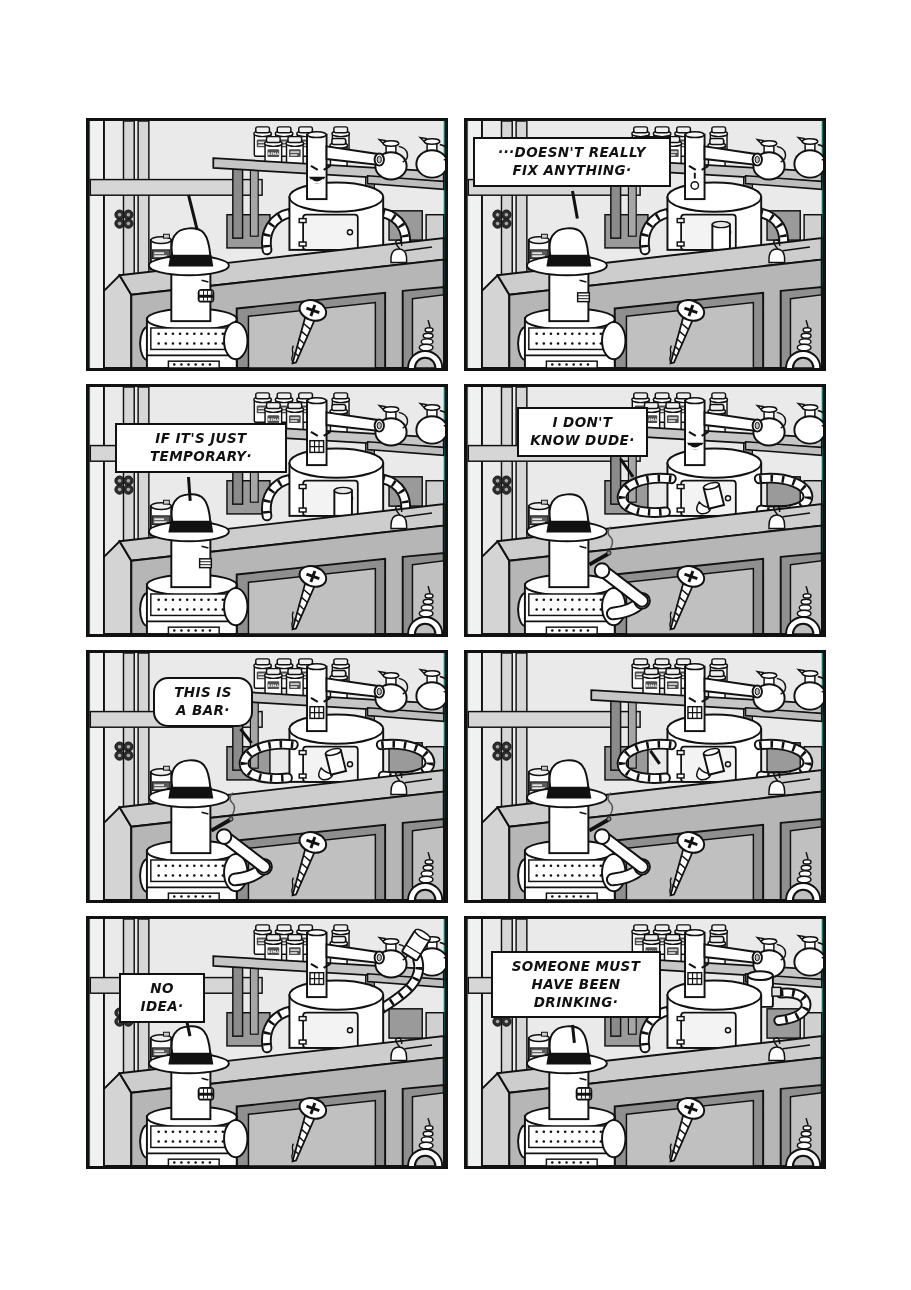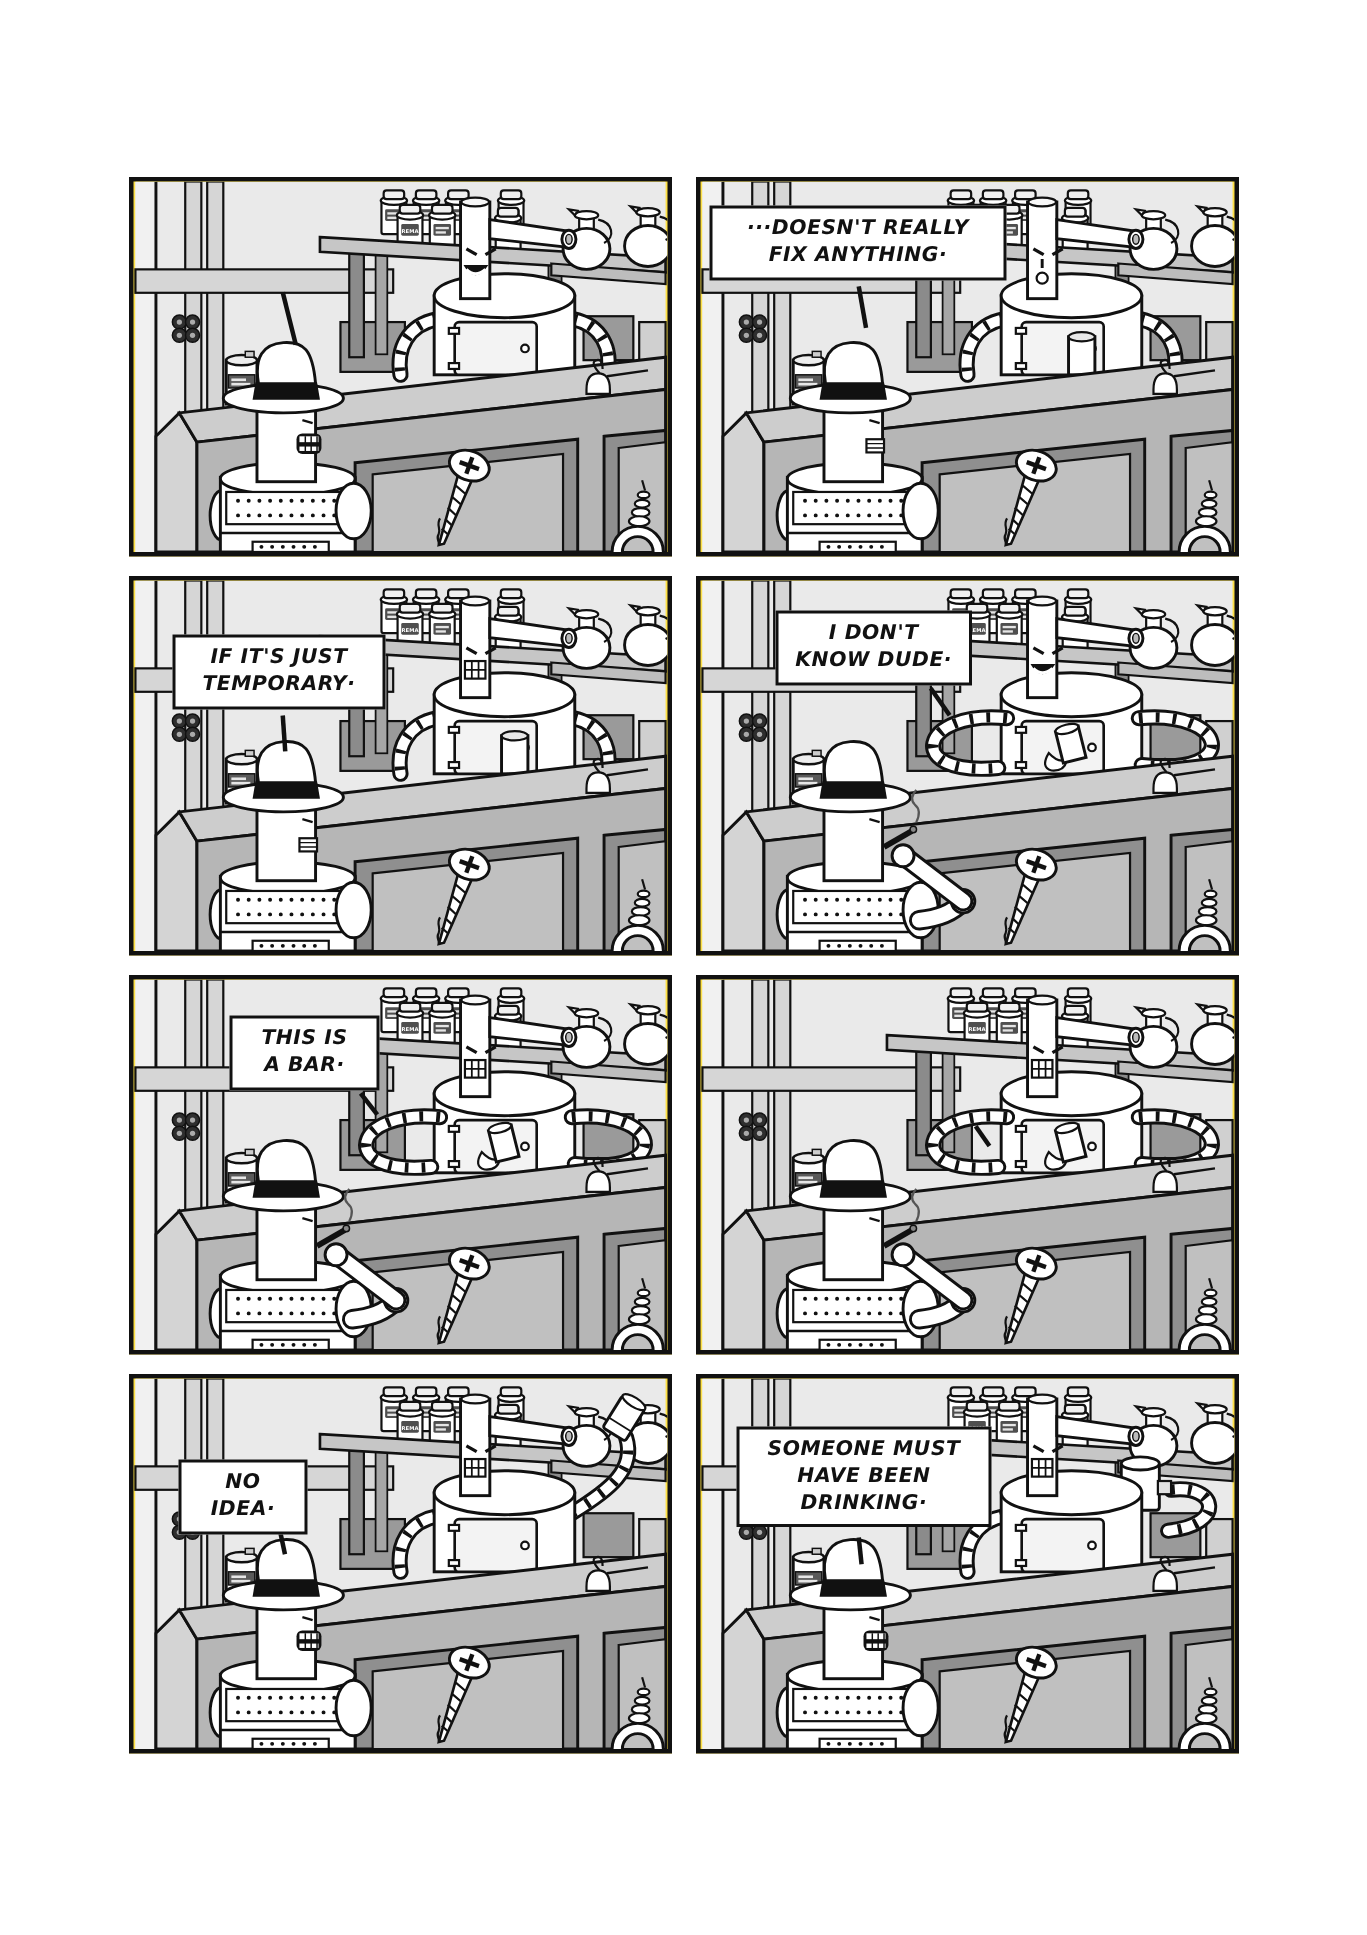--- a/index.html
+++ b/index.html
@@ -1,21 +1,21 @@
 <!DOCTYPE html>
 <html><head>
 <meta charset="utf-8">
 <style>
   html,body{margin:0;padding:0;}
   body{width:911px;height:1290px;background:#ffffff;position:relative;
        font-family:"DejaVu Sans", sans-serif;}
   .comic-grid{position:absolute;left:86px;top:118px;display:grid;
       grid-template-columns:repeat(2,362px);grid-auto-rows:253px;gap:13px 16px;}
   .panel{position:relative;width:362px;height:253px;box-sizing:border-box;
-      border:3px solid #111;background:#fde047;overflow:hidden;}
+      border:3px solid #111;background:#0f766e;overflow:hidden;}
   .panel svg{position:absolute;left:0;top:0;width:356px;height:247px;display:block;}
   .bubble{position:absolute;background:#ffffff;border:2.5px solid #111;
       color:#111;font-style:italic;font-weight:bold;font-size:13.5px;line-height:1.32;
       letter-spacing:.4px;text-align:center;white-space:pre-line;
       padding:5px 6px;box-sizing:border-box;z-index:3;}
   .tail{position:absolute;width:2.5px;background:#111;z-index:2;
       transform-origin:top center;}
   
   .ln{fill:#fff;stroke:#111;stroke-width:2;}
   .ln15{fill:#fff;stroke:#111;stroke-width:1.5;}
@@ -846,21 +846,21 @@
         <path d="M178,219 L140,190" class="armA"></path>
         <path d="M178,219 L140,190" class="armB"></path>
         <circle cx="137" cy="188" r="7.5" class="ln"></circle>
         <line x1="124" y1="182" x2="143" y2="171" stroke="#111" stroke-width="4"></line>
         <circle cx="144" cy="170" r="2.2" fill="#888" stroke="#111" stroke-width="1"></circle>
         <path d="M146,165 q4,-8 -1,-12 q-4,-4 1,-10" stroke="#555" stroke-width="1.5" fill="none"></path>
       </g>
     </g>
   </svg>
   <div class="tail" style="left: 98px; top: 90px; height: 24px; transform: rotate(-4deg);"></div>
-  <div class="bubble" style="left: 26px; top: 36px; width: 142px;">IF IT'S JUST
+  <div class="bubble" style="left: 26px; top: 36px; width: 172px;">IF IT'S JUST
 TEMPORARY·</div>
 </div>
     <div class="panel">
   <svg viewBox="0 0 362 253">
 
     <g>
       <rect x="0" y="0" width="362" height="253" fill="#eaeaea"></rect>
       <rect x="0" y="0" width="14" height="253" fill="#f1f1f1"></rect>
       <line x1="14" y1="0" x2="14" y2="253" stroke="#111" stroke-width="2"></line>
       <rect x="34" y="0" width="11" height="253" fill="#d6d6d6" stroke="#111" stroke-width="1.5"></rect>
@@ -1396,21 +1396,21 @@
         <path d="M178,219 L140,190" class="armA"></path>
         <path d="M178,219 L140,190" class="armB"></path>
         <circle cx="137" cy="188" r="7.5" class="ln"></circle>
         <line x1="124" y1="182" x2="143" y2="171" stroke="#111" stroke-width="4"></line>
         <circle cx="144" cy="170" r="2.2" fill="#888" stroke="#111" stroke-width="1"></circle>
         <path d="M146,165 q4,-8 -1,-12 q-4,-4 1,-10" stroke="#555" stroke-width="1.5" fill="none"></path>
       </g>
     </g>
   </svg>
   <div class="tail" style="left: 150px; top: 76px; height: 18px; transform: rotate(-38deg);"></div>
-  <div class="bubble" style="left: 64px; top: 24px; width: 100px;">THIS IS
+  <div class="bubble" style="left: 64px; top: 24px; width: 100px; border-radius: 15px;">THIS IS
 A BAR·</div>
 </div>
     <div class="panel">
   <svg viewBox="0 0 362 253">
 
     <g>
       <rect x="0" y="0" width="362" height="253" fill="#eaeaea"></rect>
       <rect x="0" y="0" width="14" height="253" fill="#f1f1f1"></rect>
       <line x1="14" y1="0" x2="14" y2="253" stroke="#111" stroke-width="2"></line>
       <rect x="34" y="0" width="11" height="253" fill="#d6d6d6" stroke="#111" stroke-width="1.5"></rect>

